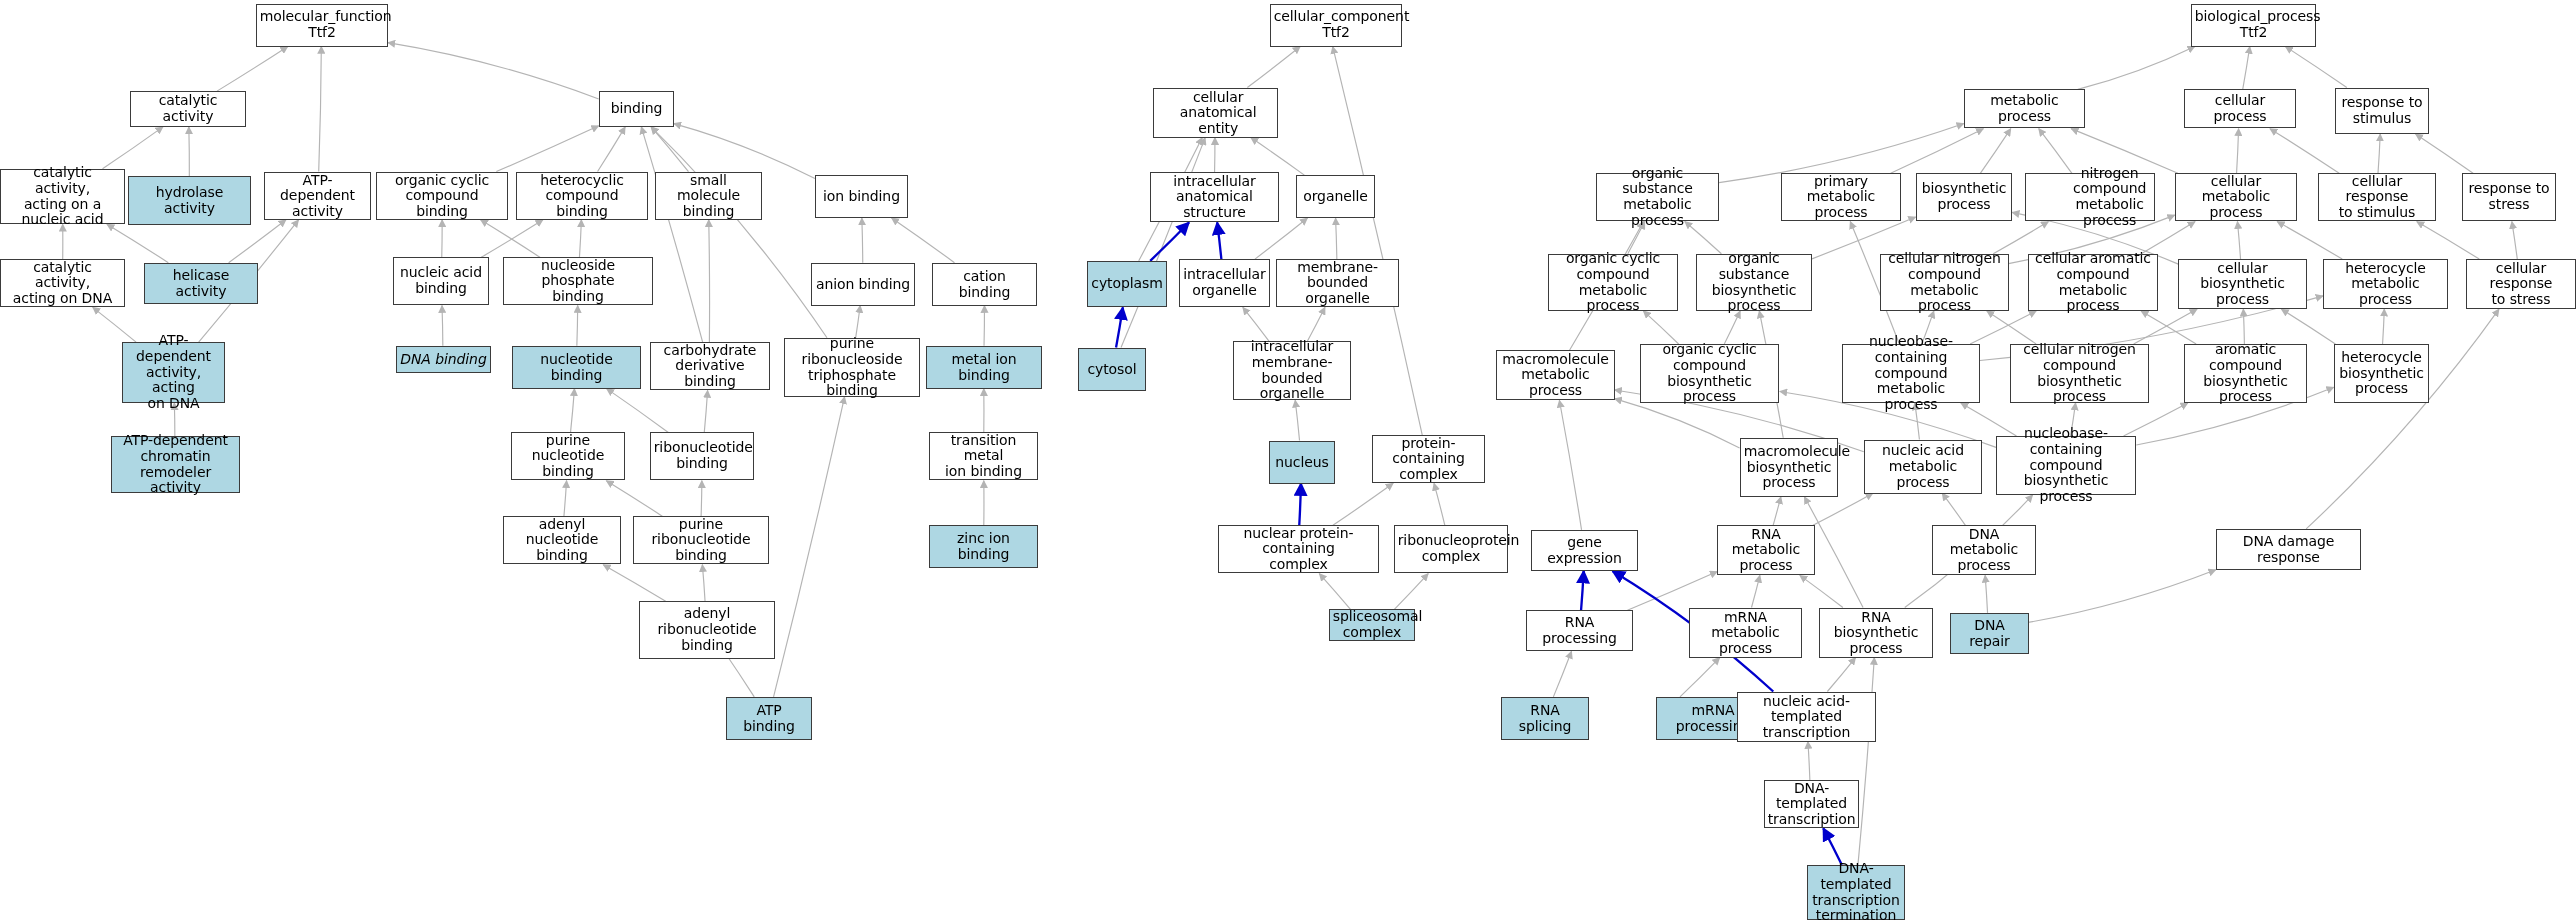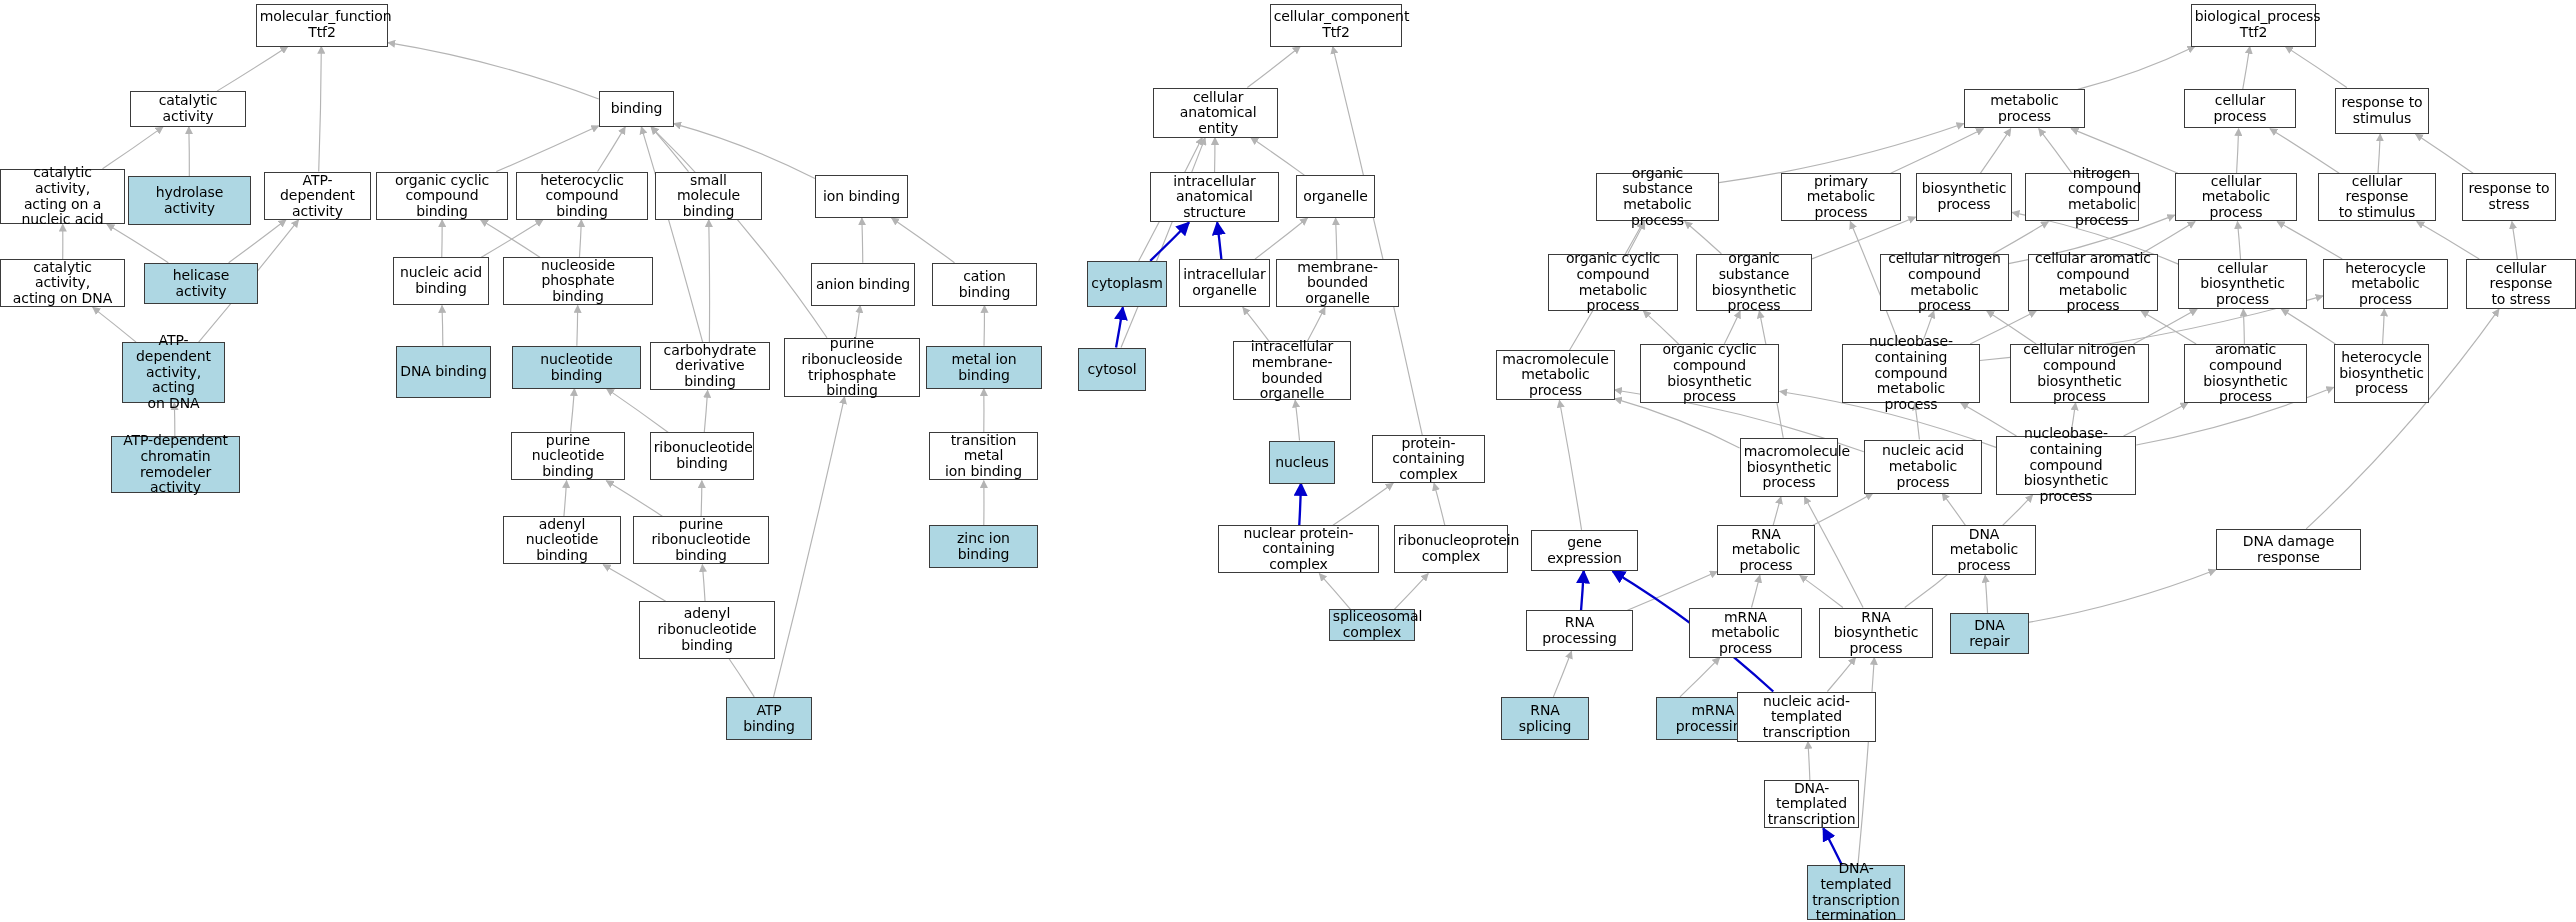--- a/index.html
+++ b/index.html
@@ -222,21 +222,21 @@
       <div class="go-node highlight" style="left: 144px; top: 263px; width: 114px; height: 41px;"><span class="node-label">helicase activity</span></div>
       <div class="go-node" style="left: 393px; top: 257px; width: 96px; height: 48px;"><span class="node-label">nucleic acid
 binding</span></div>
       <div class="go-node" style="left: 503px; top: 257px; width: 150px; height: 48px;"><span class="node-label">nucleoside phosphate
 binding</span></div>
       <div class="go-node" style="left: 811px; top: 263px; width: 104px; height: 43px;"><span class="node-label">anion binding</span></div>
       <div class="go-node" style="left: 932px; top: 263px; width: 105px; height: 43px;"><span class="node-label">cation binding</span></div>
       <div class="go-node highlight" style="left: 122px; top: 342px; width: 103px; height: 61px;"><span class="node-label">ATP-dependent
 activity, acting
 on DNA</span></div>
-      <div class="go-node highlight" style="left: 396px; top: 346px; width: 95px; height: 52px;"><span class="node-label">DNA binding</span></div>
+      <div class="go-node highlight" style="left: 396px; top: 346px; width: 95px; height: 27px; font-style: italic;"><span class="node-label">DNA binding</span></div>
       <div class="go-node highlight" style="left: 512px; top: 346px; width: 129px; height: 43px;"><span class="node-label">nucleotide binding</span></div>
       <div class="go-node" style="left: 650px; top: 342px; width: 120px; height: 48px;"><span class="node-label">carbohydrate
 derivative binding</span></div>
       <div class="go-node" style="left: 784px; top: 338px; width: 136px; height: 59px;"><span class="node-label">purine ribonucleoside
 triphosphate
 binding</span></div>
       <div class="go-node highlight" style="left: 926px; top: 346px; width: 116px; height: 43px;"><span class="node-label">metal ion binding</span></div>
       <div class="go-node highlight" style="left: 111px; top: 436px; width: 129px; height: 57px;"><span class="node-label">ATP-dependent
 chromatin remodeler
 activity</span></div>
@@ -284,21 +284,21 @@
       <div class="go-node" style="left: 1964px; top: 89px; width: 121px; height: 39px;"><span class="node-label">metabolic process</span></div>
       <div class="go-node" style="left: 2184px; top: 89px; width: 112px; height: 39px;"><span class="node-label">cellular process</span></div>
       <div class="go-node" style="left: 2335px; top: 88px; width: 94px; height: 46px;"><span class="node-label">response to
 stimulus</span></div>
       <div class="go-node" style="left: 1596px; top: 173px; width: 123px; height: 48px;"><span class="node-label">organic substance
 metabolic process</span></div>
       <div class="go-node" style="left: 1781px; top: 173px; width: 120px; height: 48px;"><span class="node-label">primary metabolic
 process</span></div>
       <div class="go-node" style="left: 1916px; top: 173px; width: 96px; height: 48px;"><span class="node-label">biosynthetic
 process</span></div>
-      <div class="go-node" style="left: 2025px; top: 173px; width: 114px; height: 48px; padding-left: 42px;"><span class="node-label">nitrogen compound
+      <div class="go-node" style="left: 2025px; top: 173px; width: 130px; height: 48px; padding-left: 42px;"><span class="node-label">nitrogen compound
 metabolic process</span></div>
       <div class="go-node" style="left: 2175px; top: 173px; width: 122px; height: 48px;"><span class="node-label">cellular metabolic
 process</span></div>
       <div class="go-node" style="left: 2318px; top: 173px; width: 118px; height: 48px;"><span class="node-label">cellular response
 to stimulus</span></div>
       <div class="go-node" style="left: 2462px; top: 173px; width: 94px; height: 48px;"><span class="node-label">response to
 stress</span></div>
       <div class="go-node" style="left: 1548px; top: 254px; width: 130px; height: 57px;"><span class="node-label">organic cyclic
 compound metabolic
 process</span></div>

